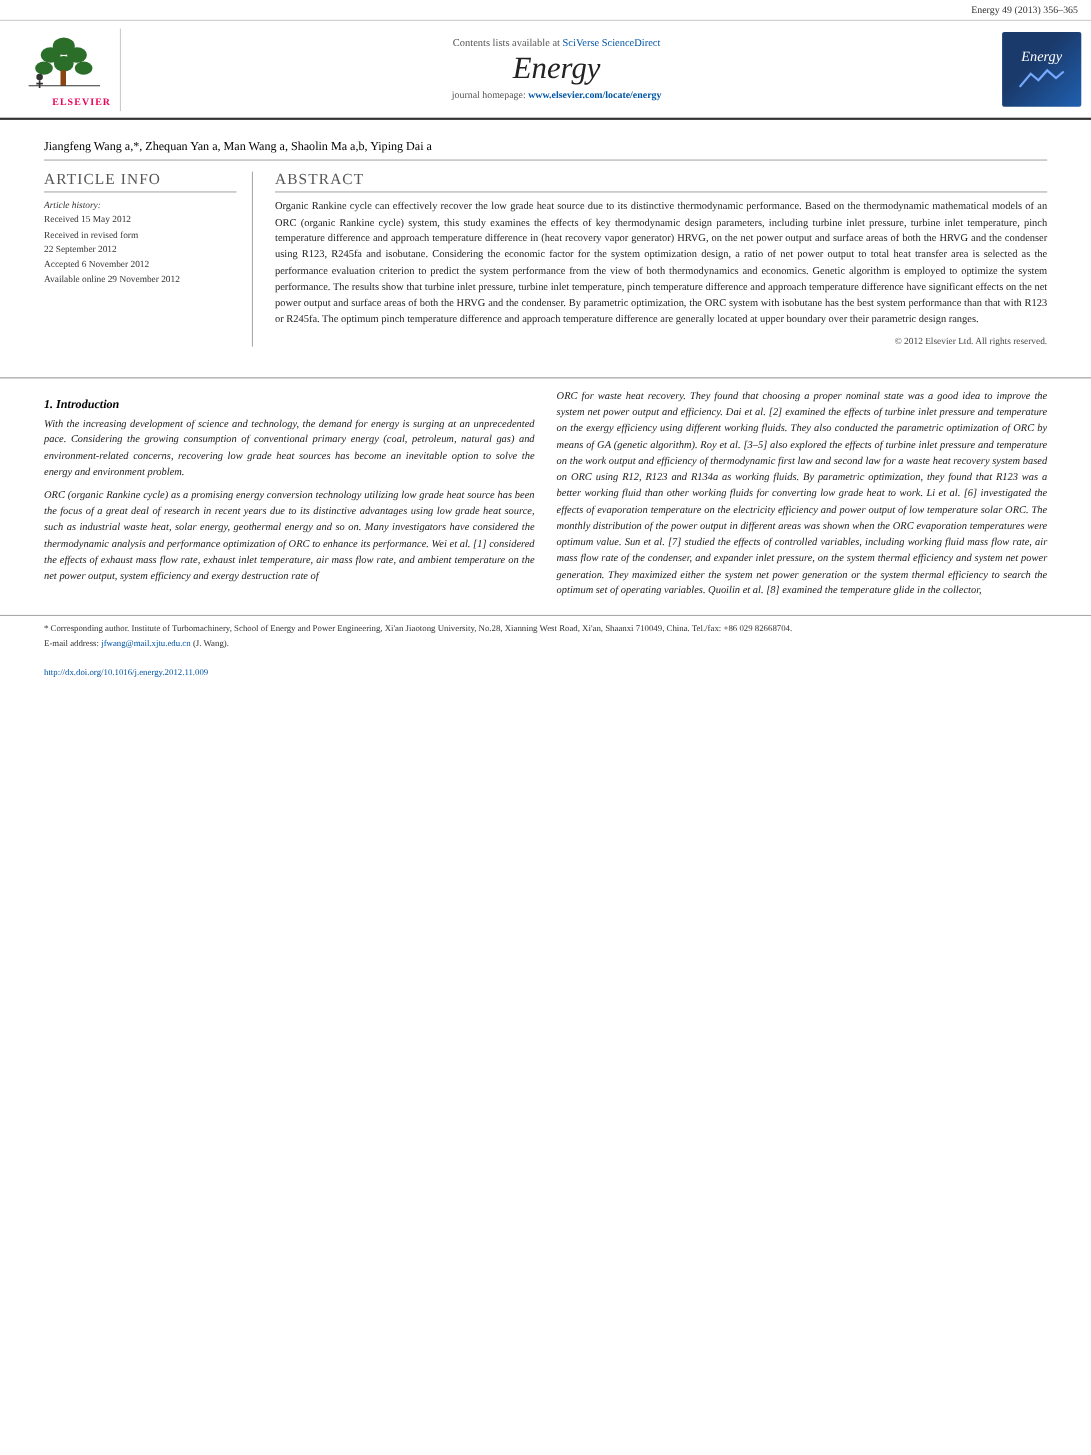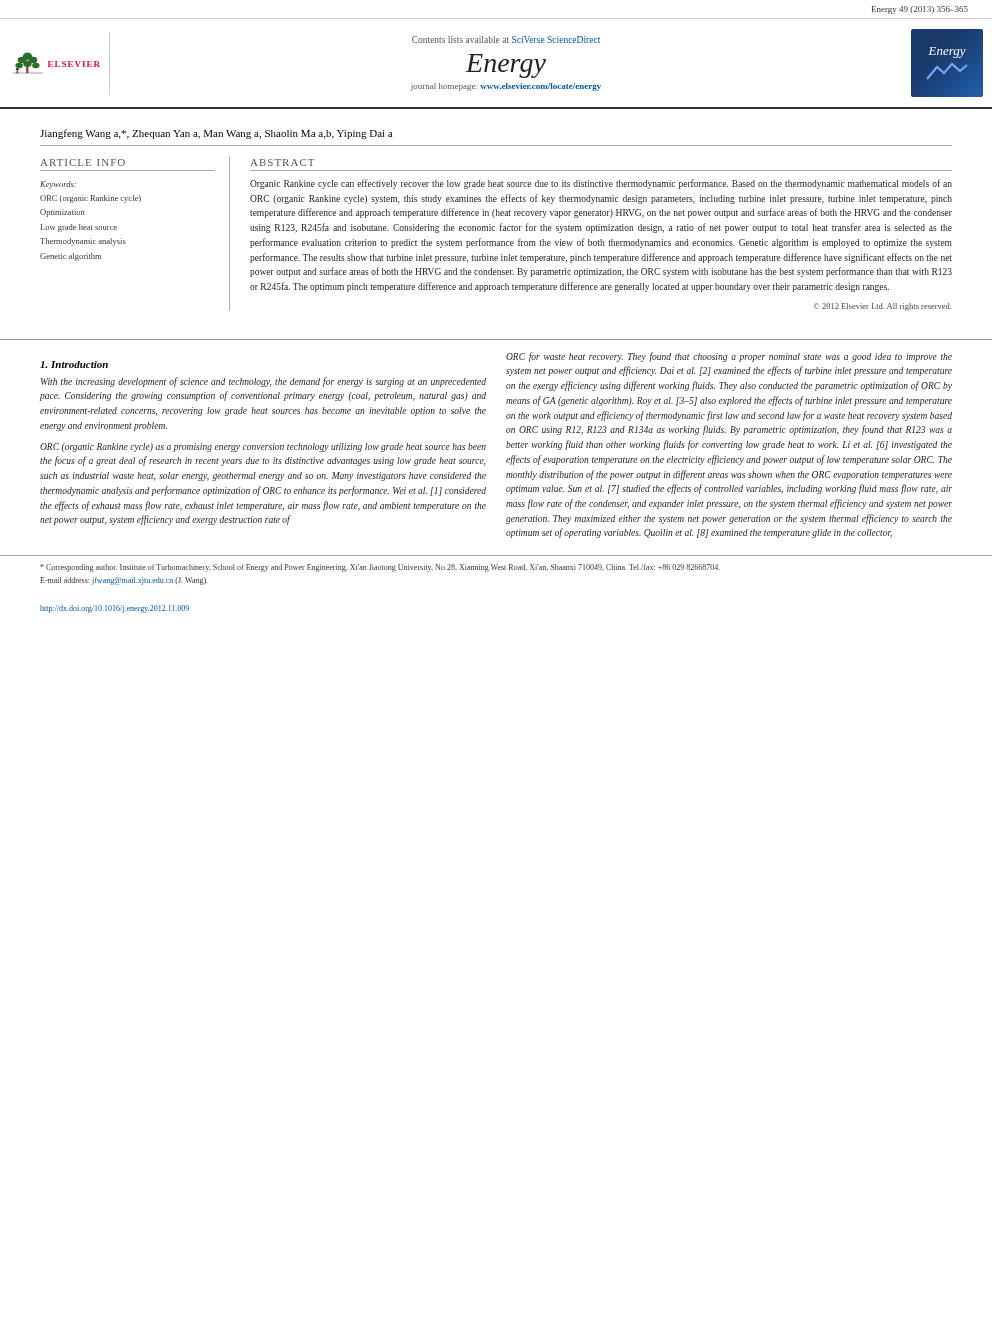--- a/index.html
+++ b/index.html
@@ -9,38 +9,38 @@
       font-size: 10px;
       color: #000;
       width: 992px;
       min-height: 1323px;
     }
 
     
     .top-bar {
       background: #fff;
       text-align: right;
-      padding: 4px 24px;
+      padding: 4px 12px;
       font-size: 9px;
       color: #333;
       border-bottom: 1px solid #ccc;
     }
 
     
     .journal-header {
       display: flex;
       align-items: center;
       border-bottom: 2px solid #333;
       padding: 6px 0;
     }
     .elsevier-logo {
       width: 110px;
       display: flex;
-      flex-direction: row;
-      align-items: center;
+      flex-direction: column;
+      align-items: flex-end;
       padding: 4px 8px;
       border-right: 1px solid #ccc;
     }
     .elsevier-text {
       font-size: 9px;
       color: #e05;
       font-weight: bold;
       letter-spacing: 1px;
       margin-top: 2px;
     }
@@ -142,21 +142,21 @@
       flex-shrink: 0;
       border-right: 1px solid #aaa;
       padding-right: 14px;
     }
     .right-col {
       flex: 1;
     }
 
     
     .section-title {
-      font-size: 11px;
+      font-size: 14px;
       font-variant: small-caps;
       letter-spacing: 1px;
       color: #555;
       border-bottom: 1px solid #aaa;
       padding-bottom: 2px;
       margin-bottom: 6px;
     }
     .article-info-block {
       margin-bottom: 8px;
     }
@@ -332,29 +332,29 @@
   <div class="authors">
     <span>Jiangfeng Wang a,*, Zhequan Yan a, Man Wang a, Shaolin Ma a,b, Yiping Dai a</span>
   </div>
 
 
   <div class="two-col">
 
     <div class="left-col">
       <div class="section-title">ARTICLE INFO</div>
 
-
-      <div class="keywords-block">
-        <div class="info-label">Keywords:</div>
-        <div class="keyword-item">ORC (organic Rankine cycle)</div>
-        <div class="keyword-item">Optimization</div>
-        <div class="keyword-item">Low grade heat source</div>
-        <div class="keyword-item">Thermodynamic analysis</div>
-        <div class="keyword-item">Genetic algorithm</div>
+      <div class="article-info-block">
+        <div class="info-label">Article history:</div>
+        <div class="info-item">Received 15 May 2012</div>
+        <div class="info-item">Received in revised form</div>
+        <div class="info-item">22 September 2012</div>
+        <div class="info-item">Accepted 6 November 2012</div>
+        <div class="info-item">Available online 29 November 2012</div>
       </div>
+
     </div>
 
     <div class="right-col">
       <div class="section-title">ABSTRACT</div>
       <div class="abstract-text">Organic Rankine cycle can effectively recover the low grade heat source due to its distinctive thermodynamic performance. Based on the thermodynamic mathematical models of an ORC (organic Rankine cycle) system, this study examines the effects of key thermodynamic design parameters, including turbine inlet pressure, turbine inlet temperature, pinch temperature difference and approach temperature difference in (heat recovery vapor generator) HRVG, on the net power output and surface areas of both the HRVG and the condenser using R123, R245fa and isobutane. Considering the economic factor for the system optimization design, a ratio of net power output to total heat transfer area is selected as the performance evaluation criterion to predict the system performance from the view of both thermodynamics and economics. Genetic algorithm is employed to optimize the system performance. The results show that turbine inlet pressure, turbine inlet temperature, pinch temperature difference and approach temperature difference have significant effects on the net power output and surface areas of both the HRVG and the condenser. By parametric optimization, the ORC system with isobutane has the best system performance than that with R123 or R245fa. The optimum pinch temperature difference and approach temperature difference are generally located at upper boundary over their parametric design ranges.</div>
       <div class="copyright-line">© 2012 Elsevier Ltd. All rights reserved.</div>
     </div>
   </div>
 </div>
 

